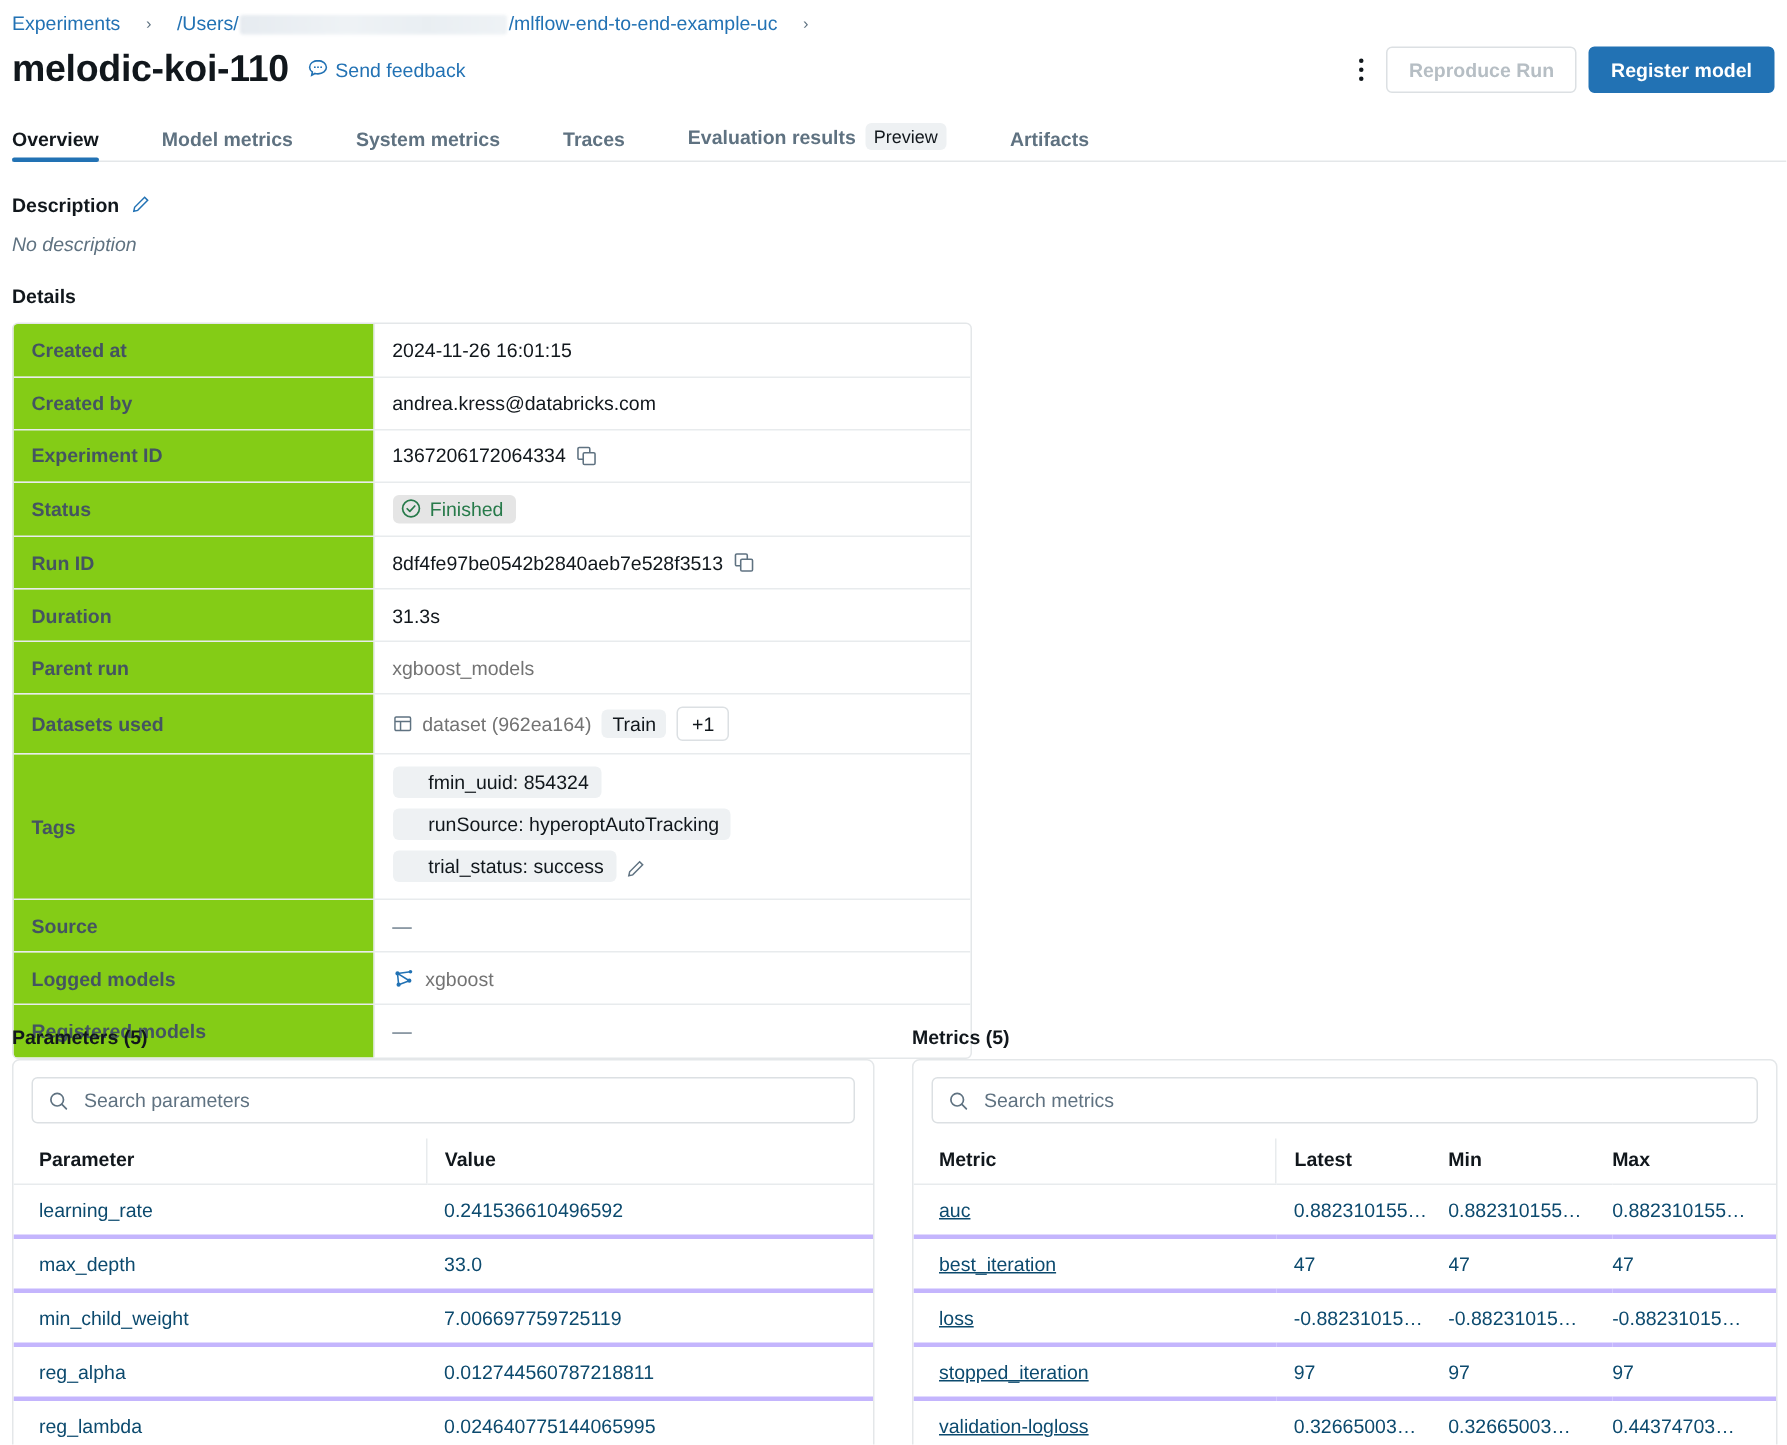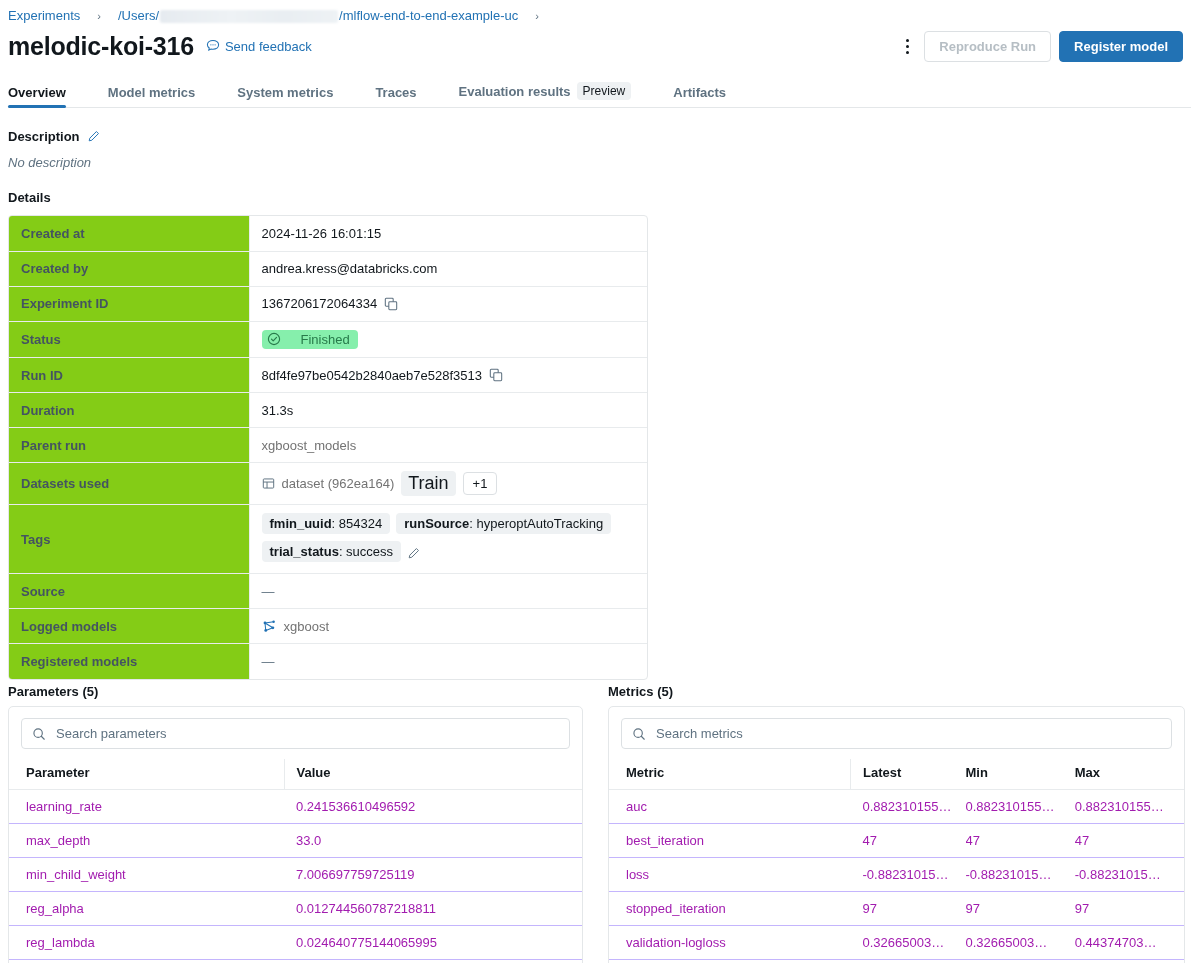--- a/index.html
+++ b/index.html
@@ -110,39 +110,39 @@
   .d-label {
     width: 240px; background: #84cc16; color: #445461; font-weight: bold;
     border-right: 1px solid #e8ebed;
   }
   .d-value { color: #11171c; }
   .link { color: #737373; cursor: pointer; }
   .dash { color: #5f7281; }
   .cellflex { display: flex; align-items: center; gap: 7px; flex-wrap: wrap; }
 
   .status-badge {
-    display: inline-flex; align-items: center; gap: 20px;
-    background: #86efac; color: #277a4a; border-radius: 4px;
+    display: inline-flex; align-items: center; gap: 6px;
+    background: #e5e5e5; color: #277a4a; border-radius: 4px;
     padding: 2px 8px 2px 5px; font-size: 13px;
   }
   .chip {
     display: inline-flex; align-items: center; background: #eef1f3;
-    color: #11171c; border-radius: 4px; padding: 2px 7px; font-size: 18px;
+    color: #11171c; border-radius: 4px; padding: 2px 7px; font-size: 13px;
   }
   .chip-outline {
     display: inline-flex; align-items: center; background: #fff;
     border: 1px solid #dce0e3; color: #11171c; border-radius: 4px;
     padding: 3px 9px; font-size: 13px;
   }
   .tag-chip {
     display: inline-flex; align-items: center; background: #eef1f3;
     border-radius: 4px; padding: 3px 8px; font-size: 13px; color: #11171c;
     margin-right: 6px; margin-bottom: 3px;
   }
-  .tag-key { font-weight: bold; }
+  .tag-key { font-weight: normal; margin-left: 16px; }
   .tags-cell { display: flex; flex-wrap: wrap; align-items: center; row-gap: 4px; max-width: 370px; }
 
   
   .panel-title {
     font-size: 13px; font-weight: bold; color: #11171c; position: absolute;
   }
   .panel {
     position: absolute; border: 1px solid #e4e7e9; border-radius: 5px;
     background: #fff; overflow: hidden;
   }
@@ -161,47 +161,47 @@
     color: #11171c; width: 100%; background: transparent;
   }
   .searchbox input::placeholder { color: #5f7281; }
 
   .dtable { width: 100%; border-collapse: collapse; table-layout: fixed; margin-top: 10px; }
   .dtable th {
     font-size: 13px; font-weight: bold; color: #11171c; text-align: left;
     padding: 6px 0 9px 0; border-bottom: 1px solid #e8ebed;
   }
   .dtable td {
-    font-size: 13px; color: #a21caf; padding: 9px 0;
-    border-bottom: 1px solid #c4b5fd;
+    font-size: 13px; color: #0c4a6e; padding: 9px 0;
+    border-bottom: 3px solid #c4b5fd;
     white-space: nowrap; overflow: hidden; text-overflow: ellipsis;
   }
   .dtable th:first-child, .dtable td:first-child { padding-left: 17px; }
   .colsep { border-left: 1px solid #e8ebed; padding-left: 12px !important; }
-  .m-link { color: #2272b4; cursor: pointer; }
+  .m-link { color: #2272b4; cursor: pointer; text-decoration: underline; }
   .ico { flex: 0 0 auto; display: inline-flex; align-items: center; }
 </style>
 </head>
 <body>
 
 <div class="page">
 
   <div class="breadcrumb">
     <span class="crumb-link">Experiments</span>
     <span class="crumb-sep">›</span>
     <span class="crumb-path">
       <span>/Users/</span>
       <span class="redacted"></span>
       <span>/mlflow-end-to-end-example-uc</span>
     </span>
     <span class="crumb-sep">›</span>
   </div>
 
   <div class="title-row">
-    <span class="run-title">melodic-koi-316</span>
+    <span class="run-title">melodic-koi-110</span>
     <span class="feedback">
       <span class="ico">
         <svg width="14" height="14" viewBox="0 0 16 16">
           <path d="M8 1.6c-3.6 0-6.4 2.2-6.4 5 0 1.5.8 2.8 2.1 3.7l-.5 2.4 2.5-1.3c.7.2 1.5.3 2.3.3 3.6 0 6.4-2.2 6.4-5s-2.8-5.1-6.4-5.1z" fill="none" stroke="#2272b4" stroke-width="1.2"></path>
           <circle cx="5.6" cy="6.6" r="0.7" fill="#2272b4"></circle>
           <circle cx="8" cy="6.6" r="0.7" fill="#2272b4"></circle>
           <circle cx="10.4" cy="6.6" r="0.7" fill="#2272b4"></circle>
         </svg>
       </span>
       <span>Send feedback</span>

